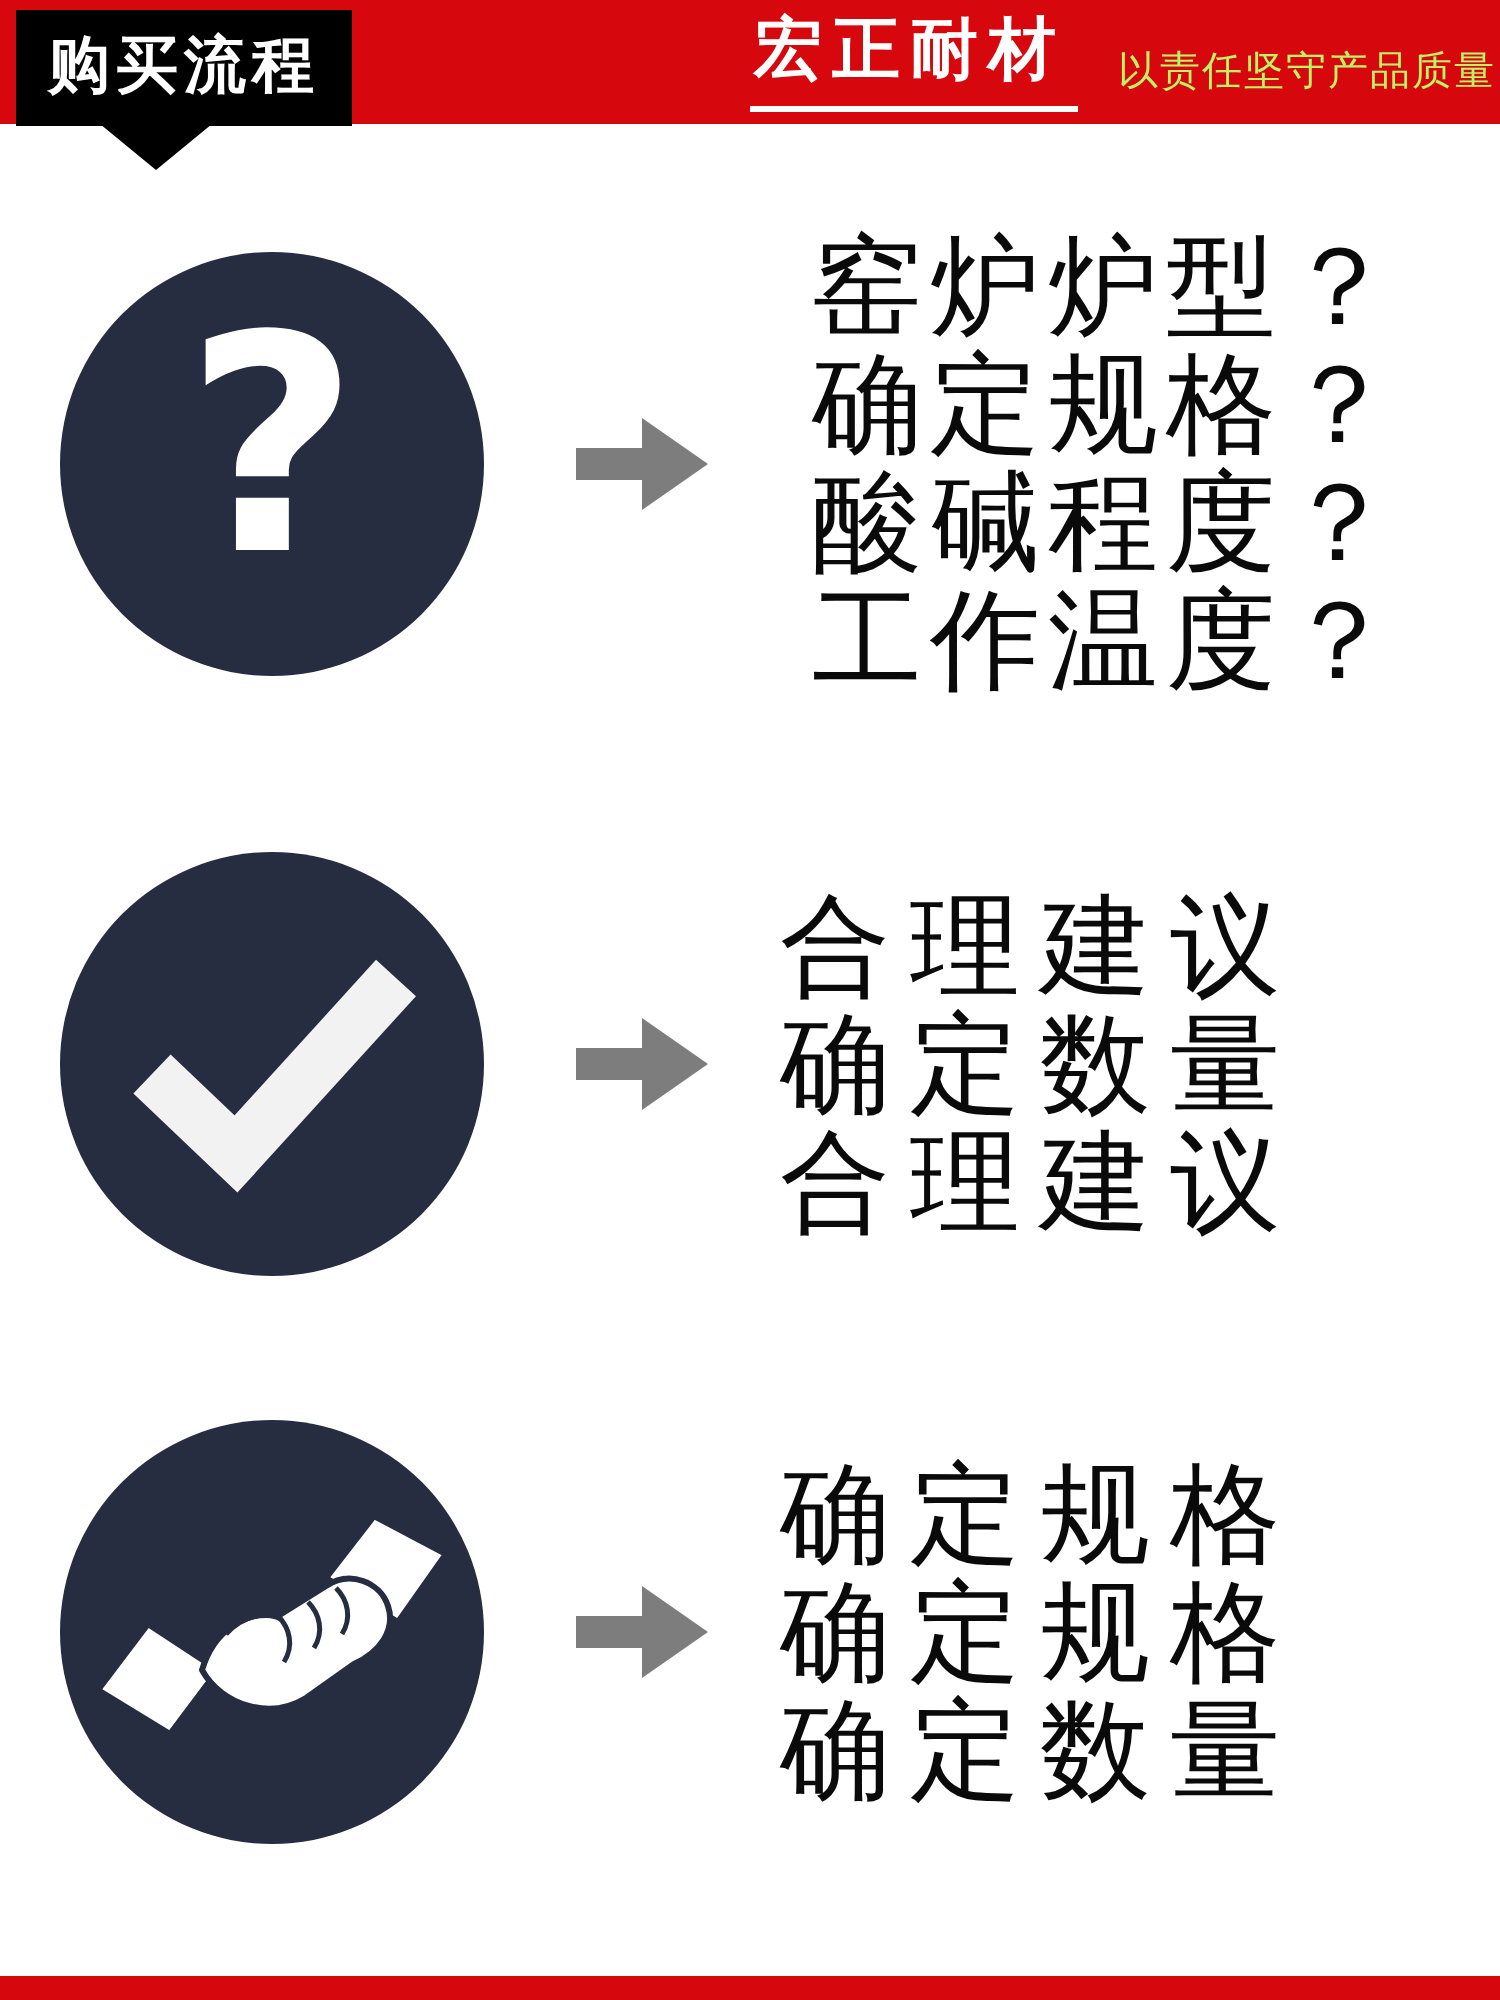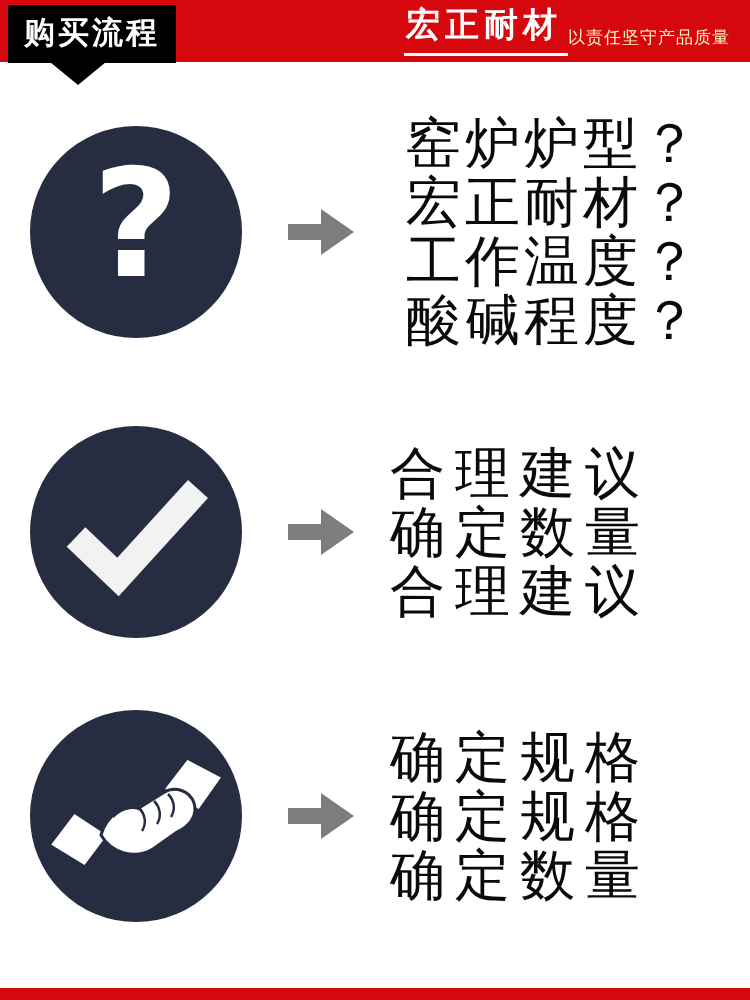--- a/index.html
+++ b/index.html
@@ -18,30 +18,30 @@
     text-align:center;
   }
   .title-triangle {
     position:absolute; left:50px; top:62px;
     width:0; height:0;
     border-left:28px solid transparent;
     border-right:28px solid transparent;
     border-top:23px solid #000000;
   }
   .brand-group {
-    position:absolute; right:20px; bottom:6px;
-    display:flex; align-items:flex-end; gap:0;text-align:center;
+    position:absolute; right:2px; bottom:6px;
+    display:flex; align-items:flex-end; gap:20px;text-align:center;
   }
   .brand {
     color:#ffffff; font-size:34px; font-weight:bold; letter-spacing:5px;
     border-bottom:3px solid #ffffff; padding:0 6px 5px 2px;
     font-family:"Liberation Sans", sans-serif; white-space:nowrap;
   }
   .slogan {
-    color:#fef9c3; font-size:17px; letter-spacing:1px; padding-bottom:7px;
+    color:#bef264; font-size:20px; letter-spacing:1px; padding-bottom:7px;
     font-family:"Liberation Serif", serif; white-space:nowrap;
   }
 
   
   .content { padding-top:52px; }
   .step-row { display:flex; align-items:center; margin-left:30px; }
   .row-2 { margin-top:76px; }
   .row-3 { margin-top:72px; }
 
   .circle {
@@ -91,23 +91,23 @@
 
     <section class="step-row row-1">
       <div class="circle">
         <span class="qmark">?</span>
       </div>
       <svg class="arrow" viewBox="0 0 66 46">
         <polygon points="0,15 33,15 33,0 66,23 33,46 33,31 0,31"></polygon>
       </svg>
       <div class="lines">
         <div>窑炉炉型？</div>
-        <div>宏正耐材？</div>
+        <div>确定规格？</div>
+        <div>酸碱程度？</div>
         <div>工作温度？</div>
-        <div>酸碱程度？</div>
       </div>
     </section>
 
     <section class="step-row row-2">
       <div class="circle">
         <svg class="check-svg" viewBox="0 0 160 150">
           <path d="M20,80 L62,120 L142,32" fill="none" stroke="#f2f2f2" stroke-width="27" stroke-linejoin="miter"></path>
         </svg>
       </div>
       <svg class="arrow" viewBox="0 0 66 46">

